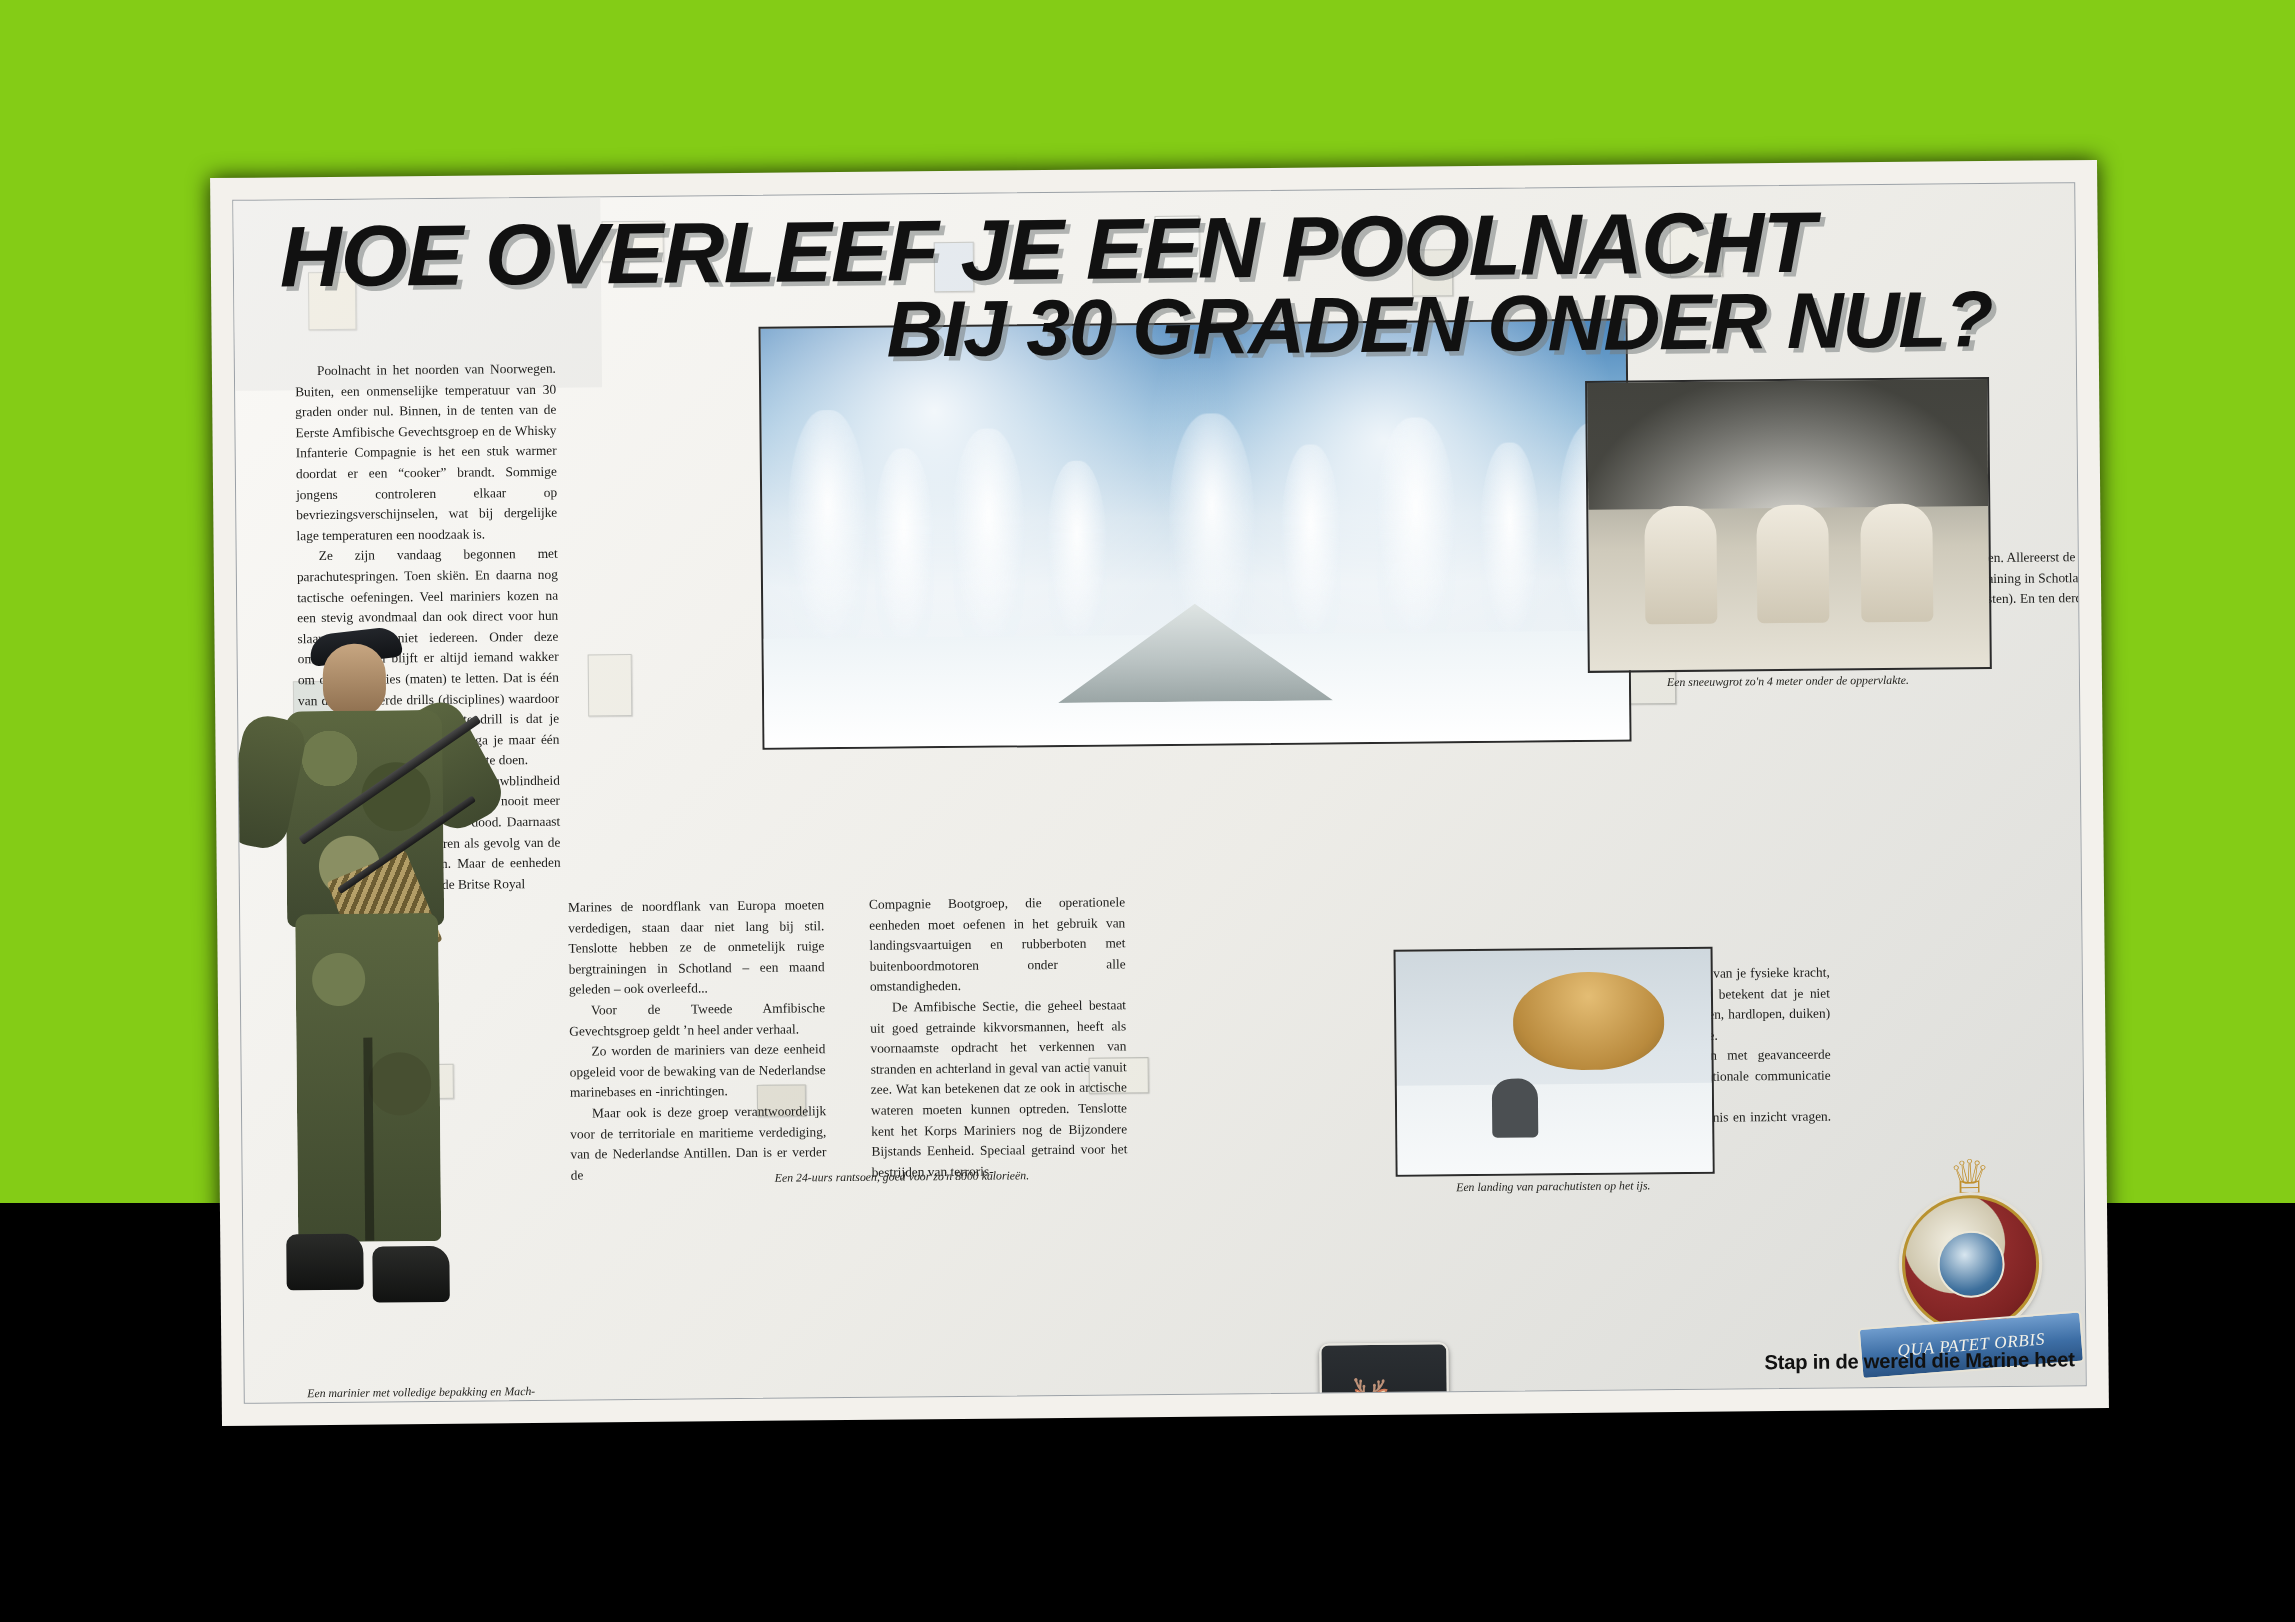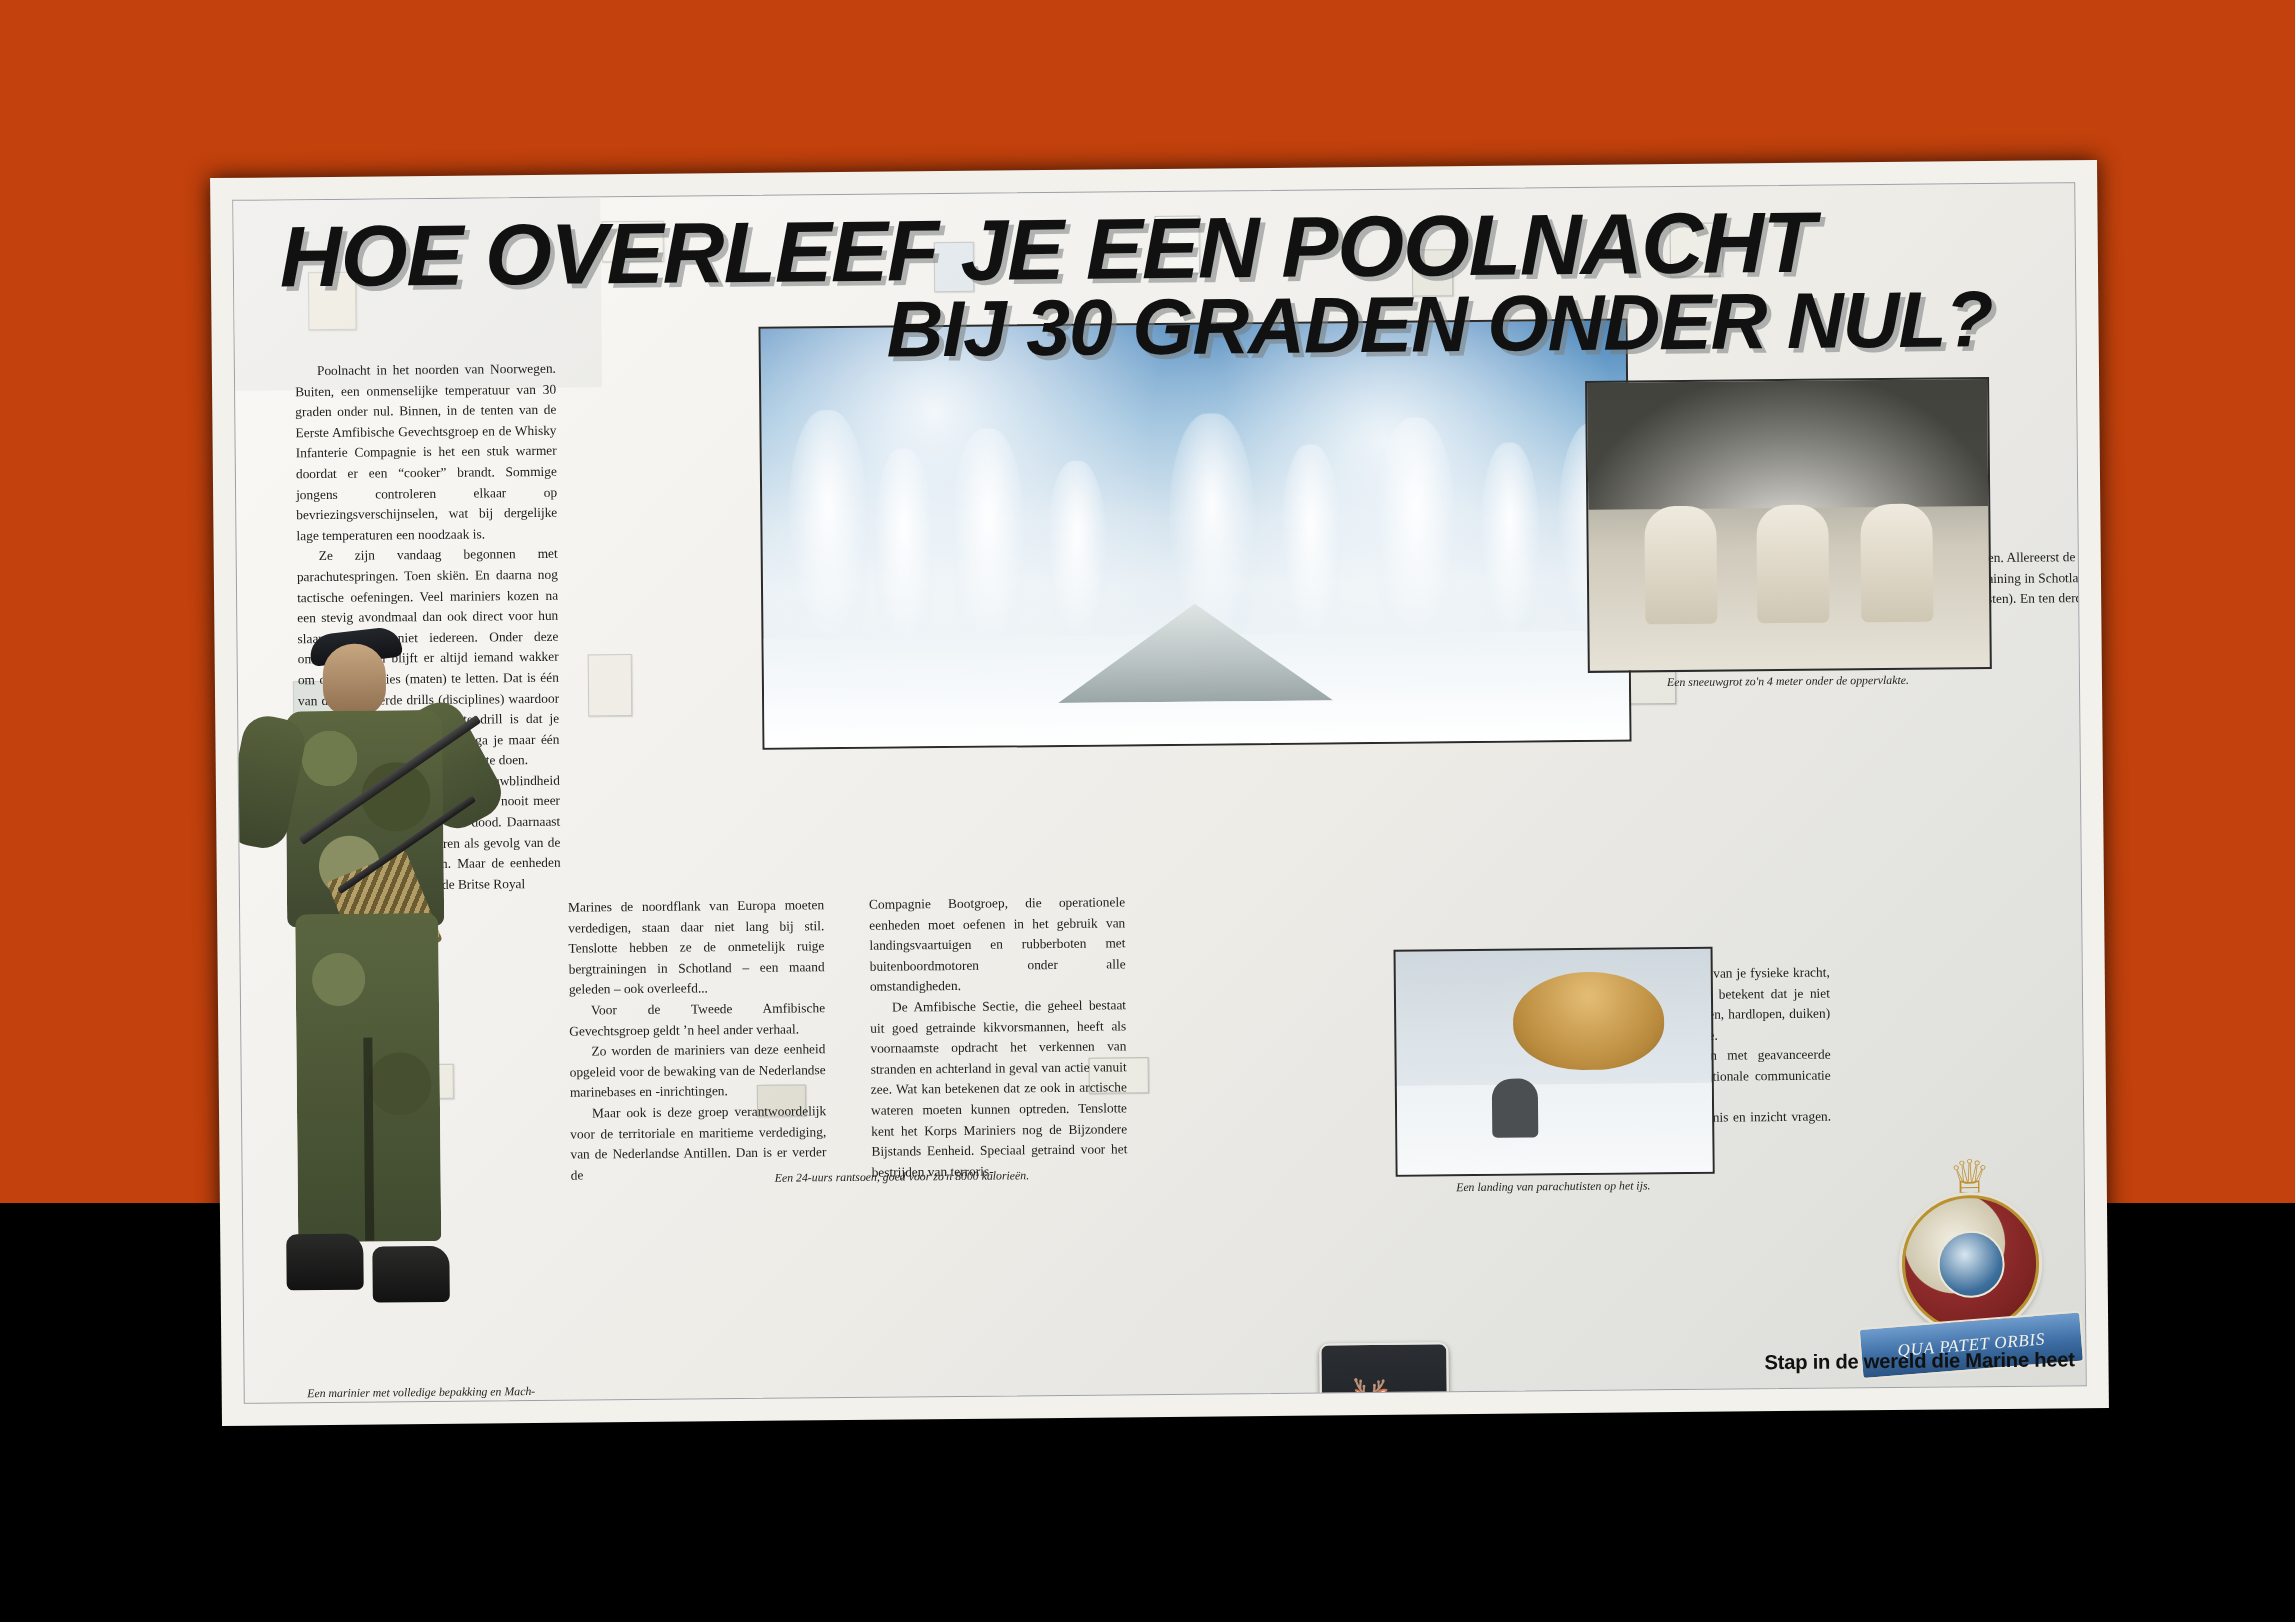--- a/index.html
+++ b/index.html
@@ -12,21 +12,21 @@
     height: 1623px;
     overflow: hidden;
     font-family: "Liberation Serif", serif;
   }
 
   
   #page-frame {
     position: absolute;
     left: 0; top: 0;
     width: 2295px; height: 1203px;
-    background: #c2410c;
+    background: #84cc16;
   }
 
   
   #spread {
     position: absolute;
     left: 216px;
     top: 169px;
     width: 1887px;
     height: 1248px;
     background: #f3f1ec;

